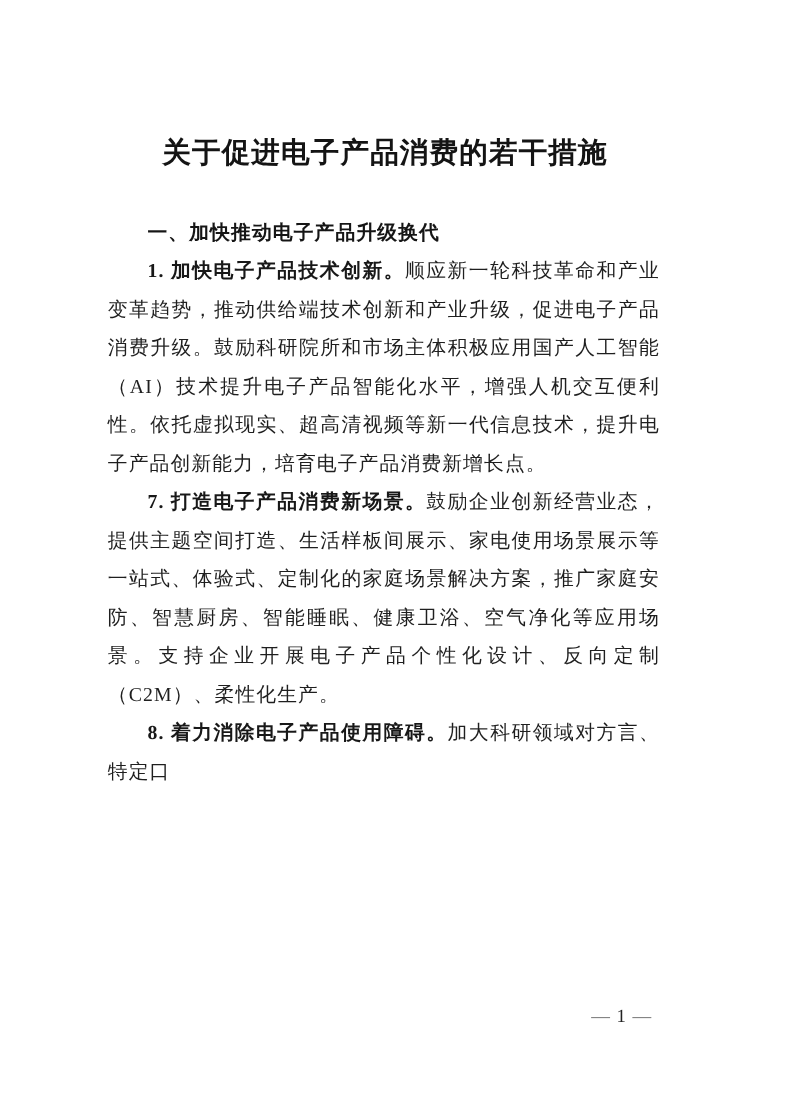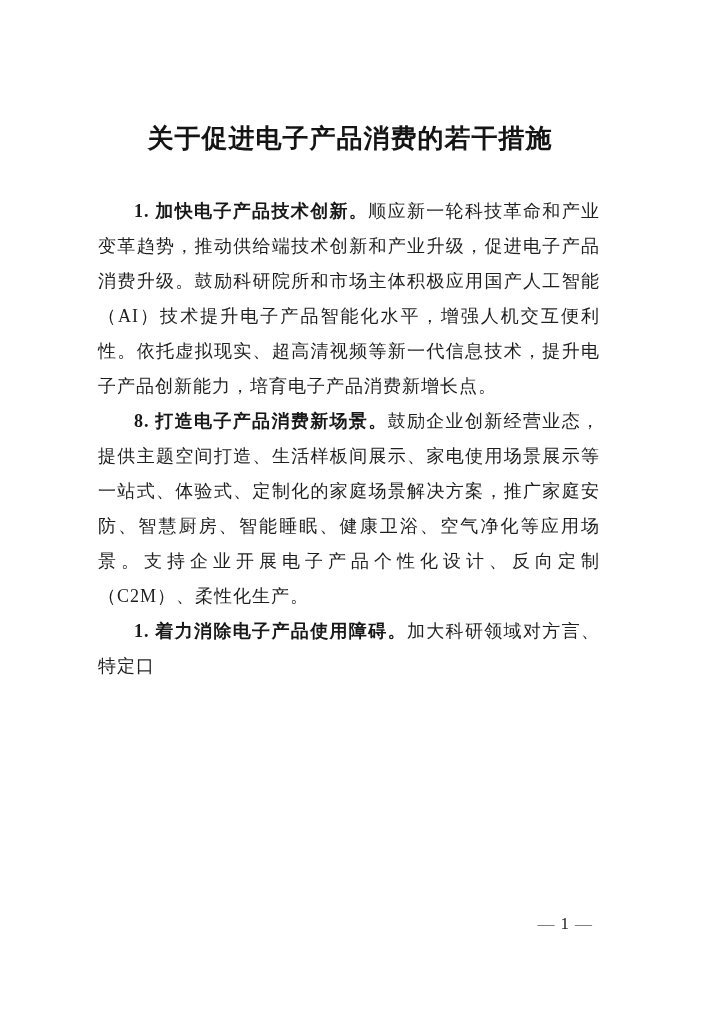--- a/index.html
+++ b/index.html
@@ -75,24 +75,25 @@
 </head>
 <body>
 
 <div class="page">
 
   <h1 class="doc-title">关于促进电子产品消费的若干措施</h1>
 
   <div class="doc-body">
 
 
+    <h2 class="section-heading">一、加快推动电子产品升级换代</h2>
 
     <p class="para"><span class="item-lead">1. 加快电子产品技术创新。</span><span>顺应新一轮科技革命和产业变革趋势，推动供给端技术创新和产业升级，促进电子产品消费升级。鼓励科研院所和市场主体积极应用国产人工智能（AI）技术提升电子产品智能化水平，增强人机交互便利性。依托虚拟现实、超高清视频等新一代信息技术，提升电子产品创新能力，培育电子产品消费新增长点。</span></p>
 
-    <p class="para"><span class="item-lead">8. 打造电子产品消费新场景。</span><span>鼓励企业创新经营业态，提供主题空间打造、生活样板间展示、家电使用场景展示等一站式、体验式、定制化的家庭场景解决方案，推广家庭安防、智慧厨房、智能睡眠、健康卫浴、空气净化等应用场景。支持企业开展电子产品个性化设计、反向定制（C2M）、柔性化生产。</span></p>
+    <p class="para"><span class="item-lead">7. 打造电子产品消费新场景。</span><span>鼓励企业创新经营业态，提供主题空间打造、生活样板间展示、家电使用场景展示等一站式、体验式、定制化的家庭场景解决方案，推广家庭安防、智慧厨房、智能睡眠、健康卫浴、空气净化等应用场景。支持企业开展电子产品个性化设计、反向定制（C2M）、柔性化生产。</span></p>
 
-    <p class="para"><span class="item-lead">1. 着力消除电子产品使用障碍。</span><span>加大科研领域对方言、特定口</span></p>
+    <p class="para"><span class="item-lead">8. 着力消除电子产品使用障碍。</span><span>加大科研领域对方言、特定口</span></p>
 
   </div>
 
   <div class="page-number"><span class="dash">—</span><span class="num">1</span><span class="dash">—</span></div>
 
 </div>
 
 </body></html>

